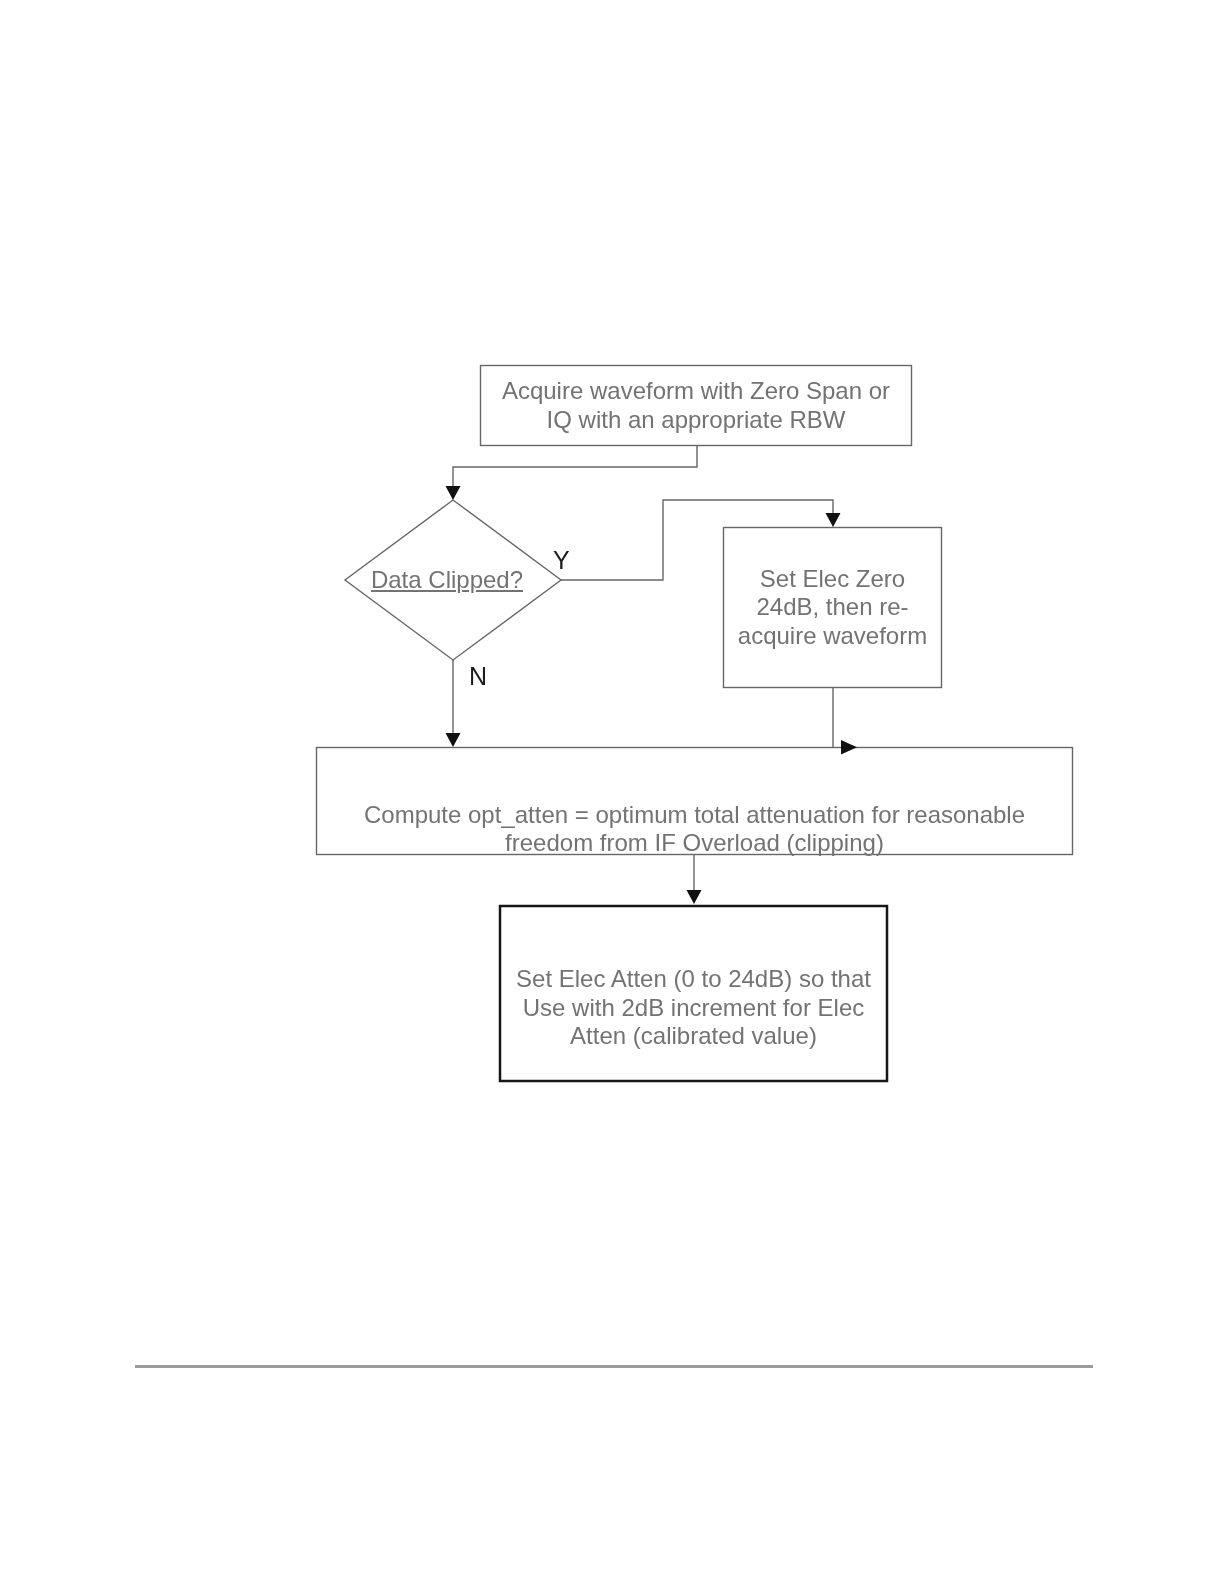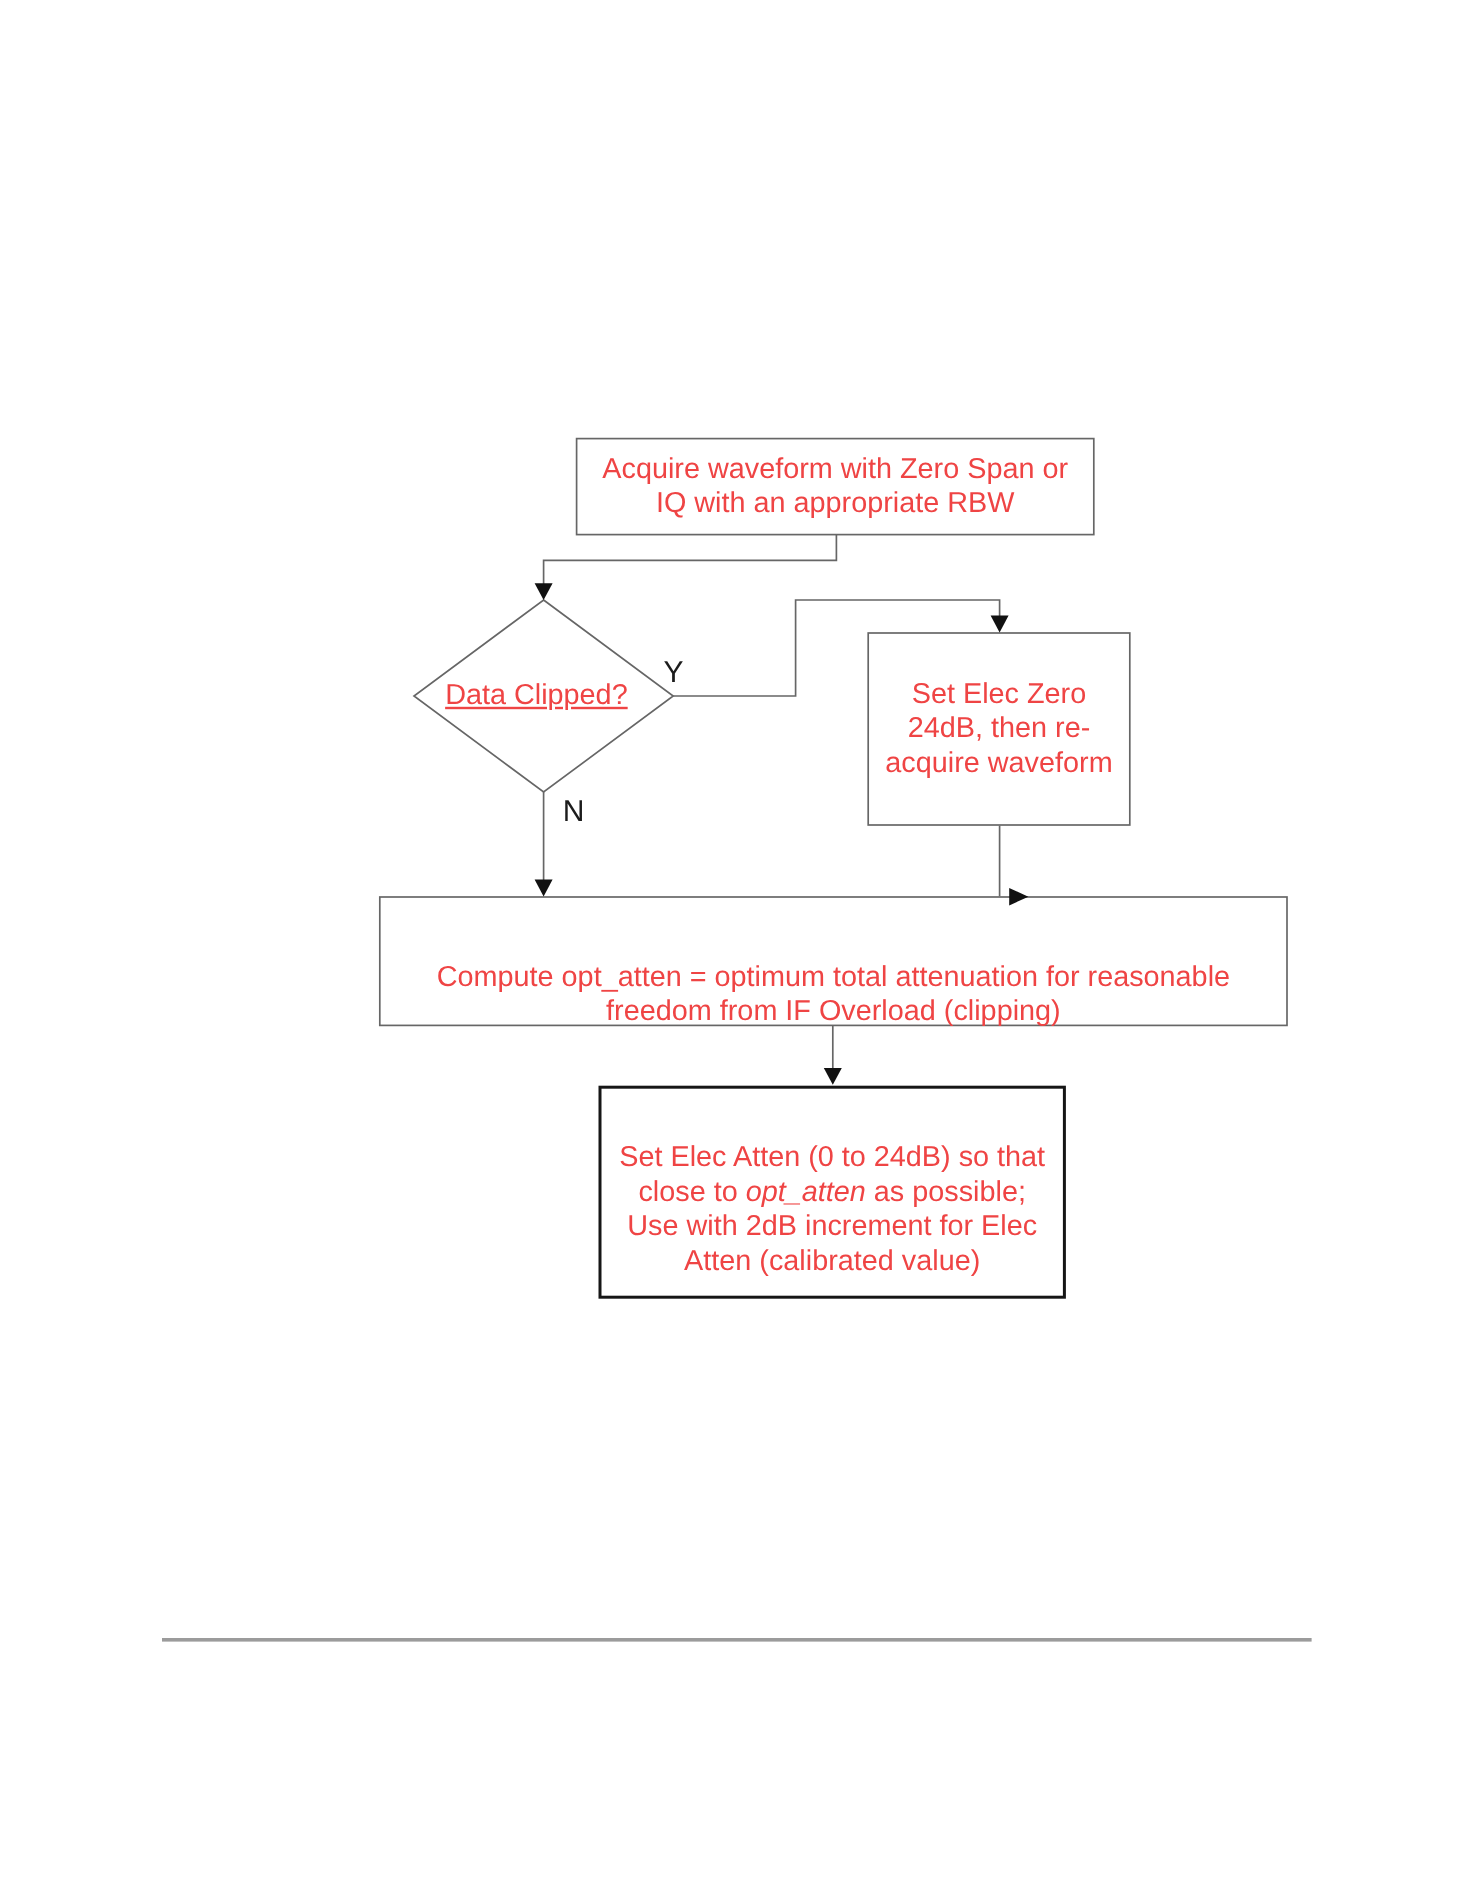--- a/index.html
+++ b/index.html
@@ -26,21 +26,21 @@
   }
   .node-text {
     position: absolute;
     display: flex;
     flex-direction: column;
     align-items: center;
     justify-content: center;
     text-align: center;
     font-size: 24px;
     line-height: 28.5px;
-    color: #ef4444;
+    color: #737373;
   }
   .tline {
     display: block;
     white-space: pre;
   }
   .l3wrap {
     display: block;
     white-space: pre;
   }
   .l3wrap .it {
@@ -111,20 +111,19 @@
     <span class="tline">acquire waveform</span>
   </div>
 
   <div class="node-text" style="left:316px; top:783px; width:757px; height:92px;">
     <span class="tline">Compute opt_atten = optimum total attenuation for reasonable</span>
     <span class="tline">freedom from IF Overload (clipping)</span>
   </div>
 
   <div class="node-text" style="left:499px; top:905px; width:389px; height:206px;">
     <span class="tline">Set Elec Atten (0 to 24dB) so that</span>
-    <span class="l3wrap"><span>close to </span><span class="it">opt_atten</span><span> as possible;</span></span>
     <span class="tline">Use with 2dB increment for Elec</span>
     <span class="tline">Atten (calibrated value)</span>
   </div>
 
   <div class="footer-rule"></div>
 
 </div>
 
 </body></html>

